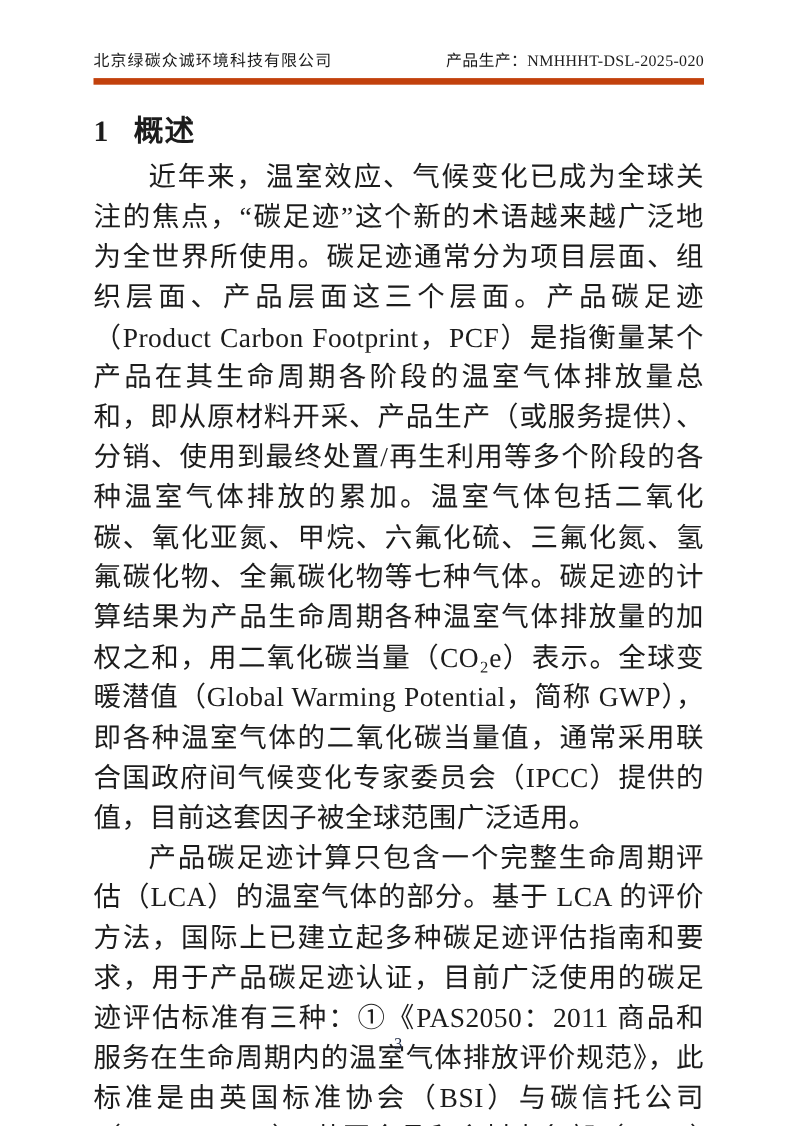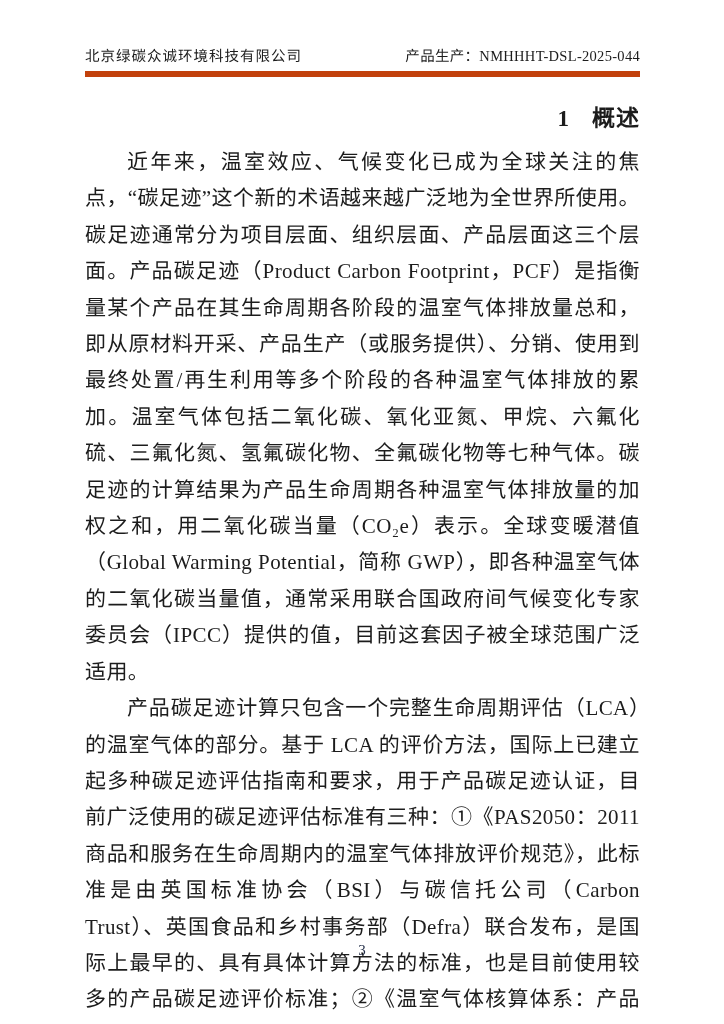--- a/index.html
+++ b/index.html
@@ -34,41 +34,40 @@
   }
   .doc-header-right {
     letter-spacing: 0.3px;
     white-space: nowrap;
   }
   .content {
     margin: 0 84px 0 85px;
   }
   h1.sec {
     margin: 28px 0 0 0;
-    font-size: 23px;
+    font-size: 27px;
     line-height: 28px;
     font-weight: bold;
     letter-spacing: 1px;
-    text-align: right;
   }
   h1.sec .sec-num { margin-right: 22px; }
   h2.subsec {
     margin: 21px 0 0 0;
     font-size: 20px;
     line-height: 26px;
     font-weight: bold;
     letter-spacing: 1px;
   }
   h2.subsec .sec-num { margin-right: 14px; }
   .body-text {
     margin-top: 11px;
   }
   .body-text p {
     margin: 0;
-    font-size: 21px;
+    font-size: 25px;
     line-height: 36.4px;
     text-align: justify;
     text-justify: inter-ideograph;
     text-indent: 2em;
     letter-spacing: 0.4px;
     word-break: break-word;
   }
   .doc-footer {
     position: absolute;
     left: 0;
@@ -80,21 +79,21 @@
   }
 </style>
 </head>
 <body>
 
 <div class="page">
 
   <div class="doc-header">
     <div class="doc-header-row">
       <span class="doc-header-left">北京绿碳众诚环境科技有限公司</span>
-      <span class="doc-header-right"><span>产品生产：</span><span>NMHHHT-DSL-2025-044</span></span>
+      <span class="doc-header-right"><span>产品生产：</span><span>NMHHHT-DSL-2025-020</span></span>
     </div>
   </div>
 
   <div class="content">
 
     <h1 class="sec">
       <span class="sec-num">1</span><span>概述</span>
     </h1>
 
 

